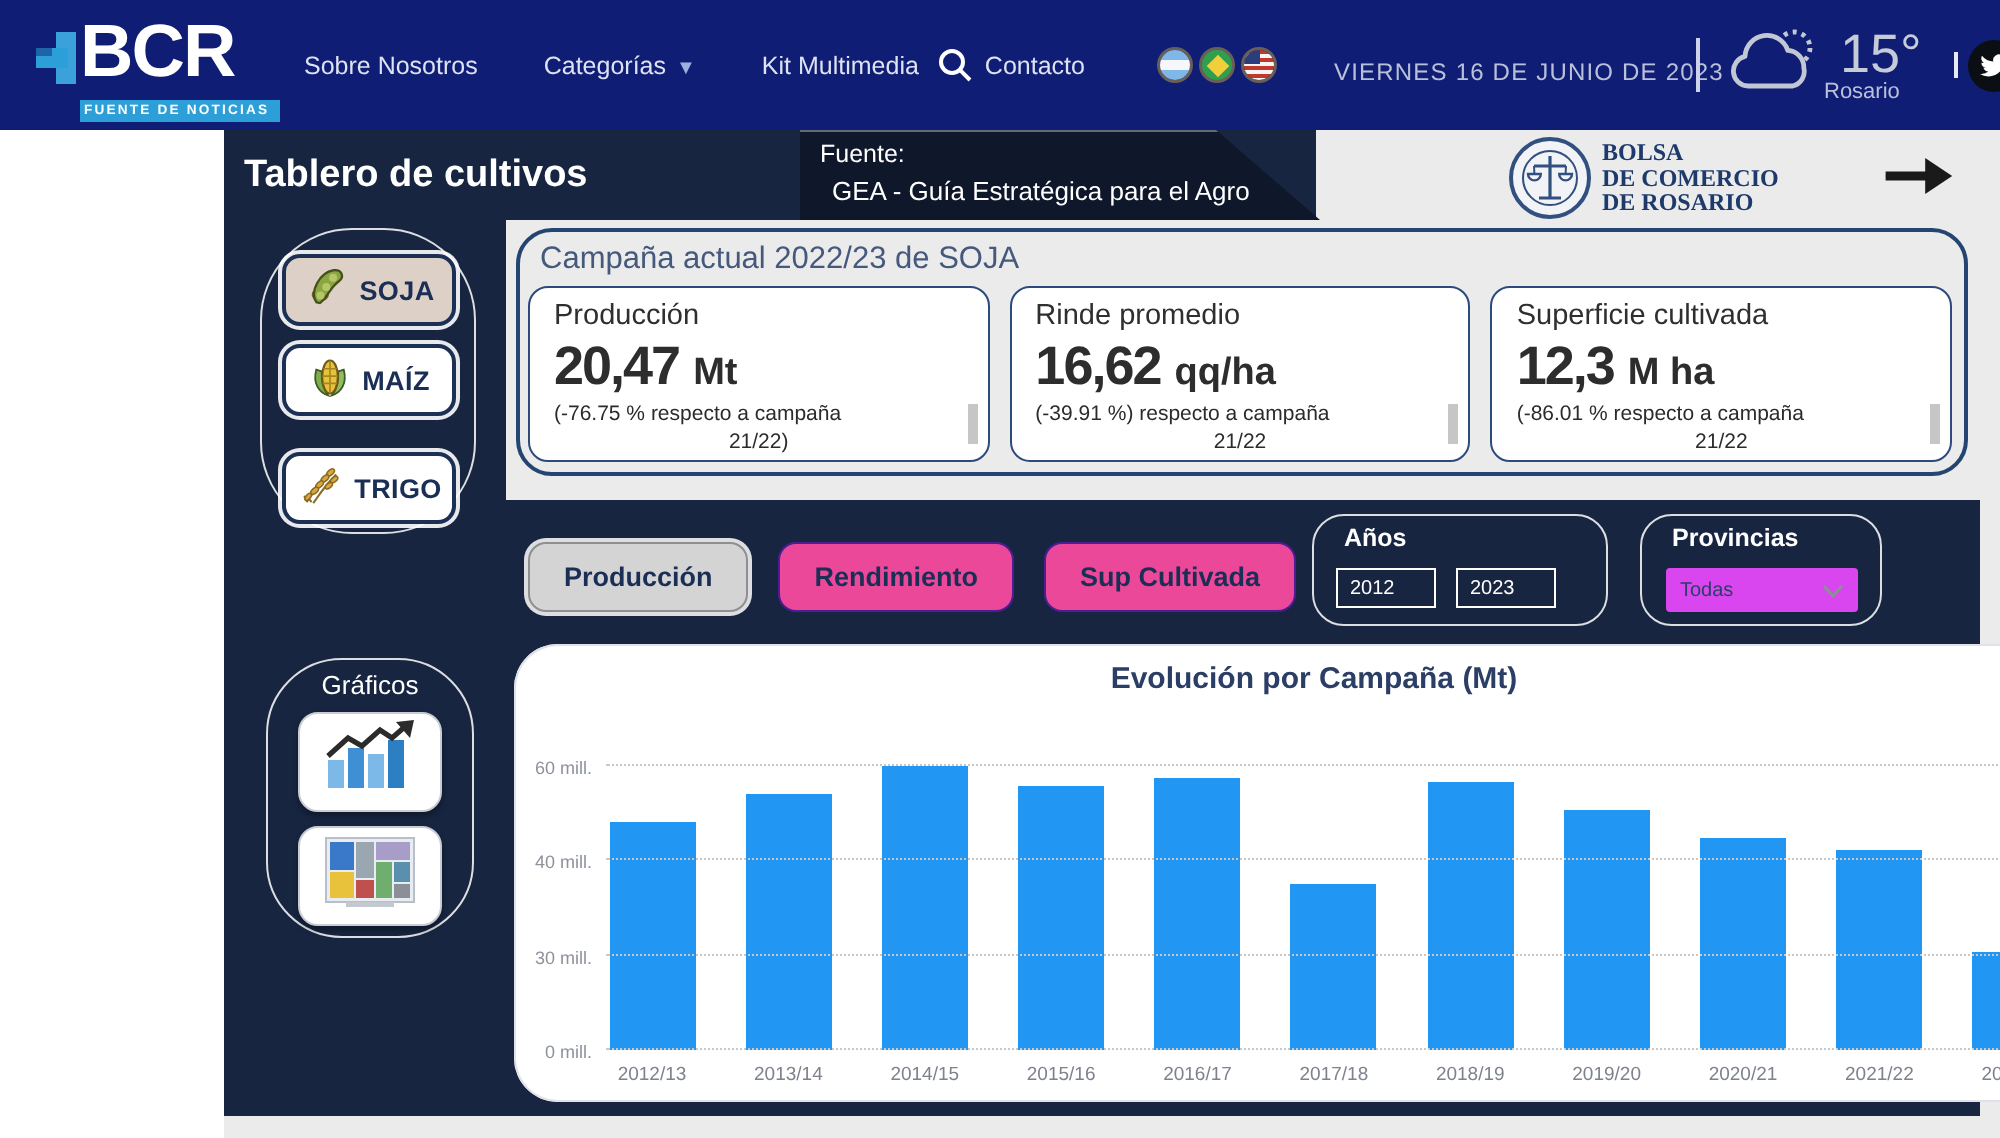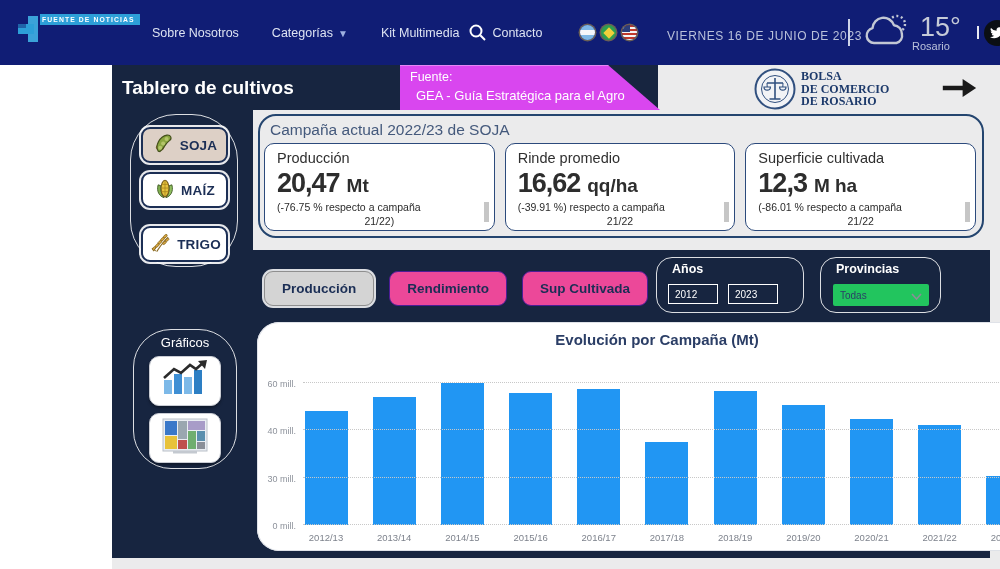--- a/index.html
+++ b/index.html
@@ -29,21 +29,21 @@
   .weather { position:absolute; left:862px; top:12px; display:flex; align-items:flex-start; cursor:pointer; }
   .weather-temp { color:#c6cbd8; font-size:27px; font-weight:400; line-height:30px; margin-left:8px; }
   .weather-city { color:#b9c0da; font-size:11px; margin-top:-2px; text-align:left; }
   .social-sep { position:absolute; left:977px; top:26px; width:2px; height:13px; background:#e8eaf2; }
   .social-circle { position:absolute; left:984px; top:20px; width:26px; height:26px; border-radius:50%; background:#0b0f14; display:flex; align-items:center; justify-content:center; cursor:pointer; }
 
   
   .dash-bg { position:absolute; left:112px; top:65px; width:888px; height:504px; background:#ebebec; }
   .hdr-navy { position:absolute; left:112px; top:65px; width:546px; height:45px; background:#172540; }
   .hdr-title { position:absolute; left:122px; top:77px; color:#ffffff; font-size:19px; font-weight:bold; }
-  .fuente-box { position:absolute; left:400px; top:65px; width:260px; height:45px; background:#d946ef; border-top:1px solid rgba(255,255,255,.35); clip-path:polygon(0 0, 80% 0, 100% 100%, 0 100%); color:#fff; }
+  .fuente-box { position:absolute; left:400px; top:65px; width:260px; height:45px; background:#0f172a; border-top:1px solid rgba(255,255,255,.35); clip-path:polygon(0 0, 80% 0, 100% 100%, 0 100%); color:#fff; }
   .fuente-label { position:absolute; left:10px; top:4px; font-size:12.5px; }
   .fuente-value { position:absolute; left:16px; top:22px; font-size:13px; white-space:nowrap; }
   .seal { position:absolute; left:754px; top:68px; cursor:default; }
   .org-text { position:absolute; left:801px; top:70px; font-family:"Liberation Serif", serif; font-weight:bold; color:#1d3a6b; font-size:12px; line-height:12.5px; }
   .hdr-arrow { position:absolute; left:941px; top:77px; cursor:pointer; }
 
   
   .sidebar { position:absolute; left:112px; top:110px; width:141px; height:448px; background:#172540; }
   .crops-box { position:absolute; left:130px; top:114px; width:108px; height:153px; border:1px solid rgba(255,255,255,.85); border-radius:46px; }
   .crop-btn { position:absolute; left:141px; width:87px; height:36px; border-radius:9px; background:#ffffff; border:2px solid #1c2f55; box-shadow:0 0 0 2px rgba(255,255,255,.9); display:flex; align-items:center; justify-content:center; gap:5px; cursor:pointer; font-family:"Liberation Sans", sans-serif; }
@@ -69,21 +69,21 @@
   
   .filterbar { position:absolute; left:253px; top:250px; width:737px; height:68px; background:#172540; }
   .metric-row { position:absolute; left:264px; top:271px; display:flex; gap:15px; }
   .metric-btn { height:35px; padding:0 17px; border-radius:9px; background:#ec4899; border:1px solid #4c1d95; color:#1b2e55; font-size:13.5px; font-weight:bold; font-family:"Liberation Sans", sans-serif; cursor:pointer; }
   .metric-btn.selected { background:#d4d4d4; border:1px solid #8f8f8f; box-shadow:0 0 0 2px rgba(255,255,255,.85); }
   .years-box { position:absolute; left:656px; top:257px; width:148px; height:56px; border:1px solid rgba(255,255,255,.85); border-radius:16px; }
   .years-label { position:absolute; left:672px; top:262px; color:#ffffff; font-size:12.5px; font-weight:bold; }
   .year-input { position:absolute; top:284px; width:50px; height:20px; background:transparent; border:1px solid #ffffff; color:#ffffff; font-size:10px; padding-left:6px; font-family:"Liberation Sans", sans-serif; }
   .prov-box { position:absolute; left:820px; top:257px; width:121px; height:56px; border:1px solid rgba(255,255,255,.85); border-radius:16px; }
   .prov-label { position:absolute; left:836px; top:262px; color:#ffffff; font-size:12.5px; font-weight:bold; }
-  .prov-dd { position:absolute; left:833px; top:284px; width:96px; height:22px; background:#22c55e; border-radius:2px; display:flex; align-items:center; justify-content:space-between; padding:0 7px; cursor:pointer; }
+  .prov-dd { position:absolute; left:833px; top:284px; width:96px; height:22px; background:#d946ef; border-radius:2px; display:flex; align-items:center; justify-content:space-between; padding:0 7px; cursor:pointer; }
   .prov-dd-text { color:#2b3e66; font-size:10px; }
 
   
   .chart-sec { position:absolute; left:253px; top:318px; width:737px; height:240px; background:#172540; }
   .chart-card { position:absolute; left:257px; top:322px; width:800px; height:229px; background:#ffffff; border-radius:22px; box-shadow:inset 0 0 0 1px #dfe2e8; }
   .chart-title { text-align:center; margin-top:9px; color:#2b3e66; font-size:15px; font-weight:bold; }
   .plot { position:absolute; left:46px; right:26px; top:55px; bottom:26px; }
   .gridline { position:absolute; left:0; right:0; height:0; border-top:1px dotted #c8c8c8; }
   .tick-label { position:absolute; right:calc(100% + 7px); color:#8d929b; font-size:9px; white-space:nowrap; transform:translateY(6px); }
   .bars { position:absolute; left:0; right:0; top:0; bottom:0; display:flex; justify-content:space-between; align-items:flex-end; }
@@ -100,20 +100,21 @@
   <header class="navbar">
     <div class="logo">
       <span class="logo-mark">
         <svg width="30" height="38" viewBox="0 0 30 38">
           <rect x="12" y="2" width="10" height="26" fill="#3ba2d9"></rect>
           <rect x="2" y="10" width="16" height="10" fill="#2d9fd8"></rect>
           <rect x="2" y="10" width="8" height="4" fill="#1f63a8"></rect>
         </svg>
       </span>
       <span class="logo-body">
+        <div class="logo-text">BCR</div>
         <div class="logo-sub">FUENTE DE NOTICIAS</div>
       </span>
     </div>
     <nav class="nav-items" id="nav-items">
         <span class="nav-item">Sobre Nosotros</span>
         <span class="nav-item">Categorías<span class="nav-caret">▼</span></span>
         <span class="nav-item">Kit Multimedia</span>
         <span class="nav-item">Contacto</span>
       </nav>
     <div class="nav-search">

